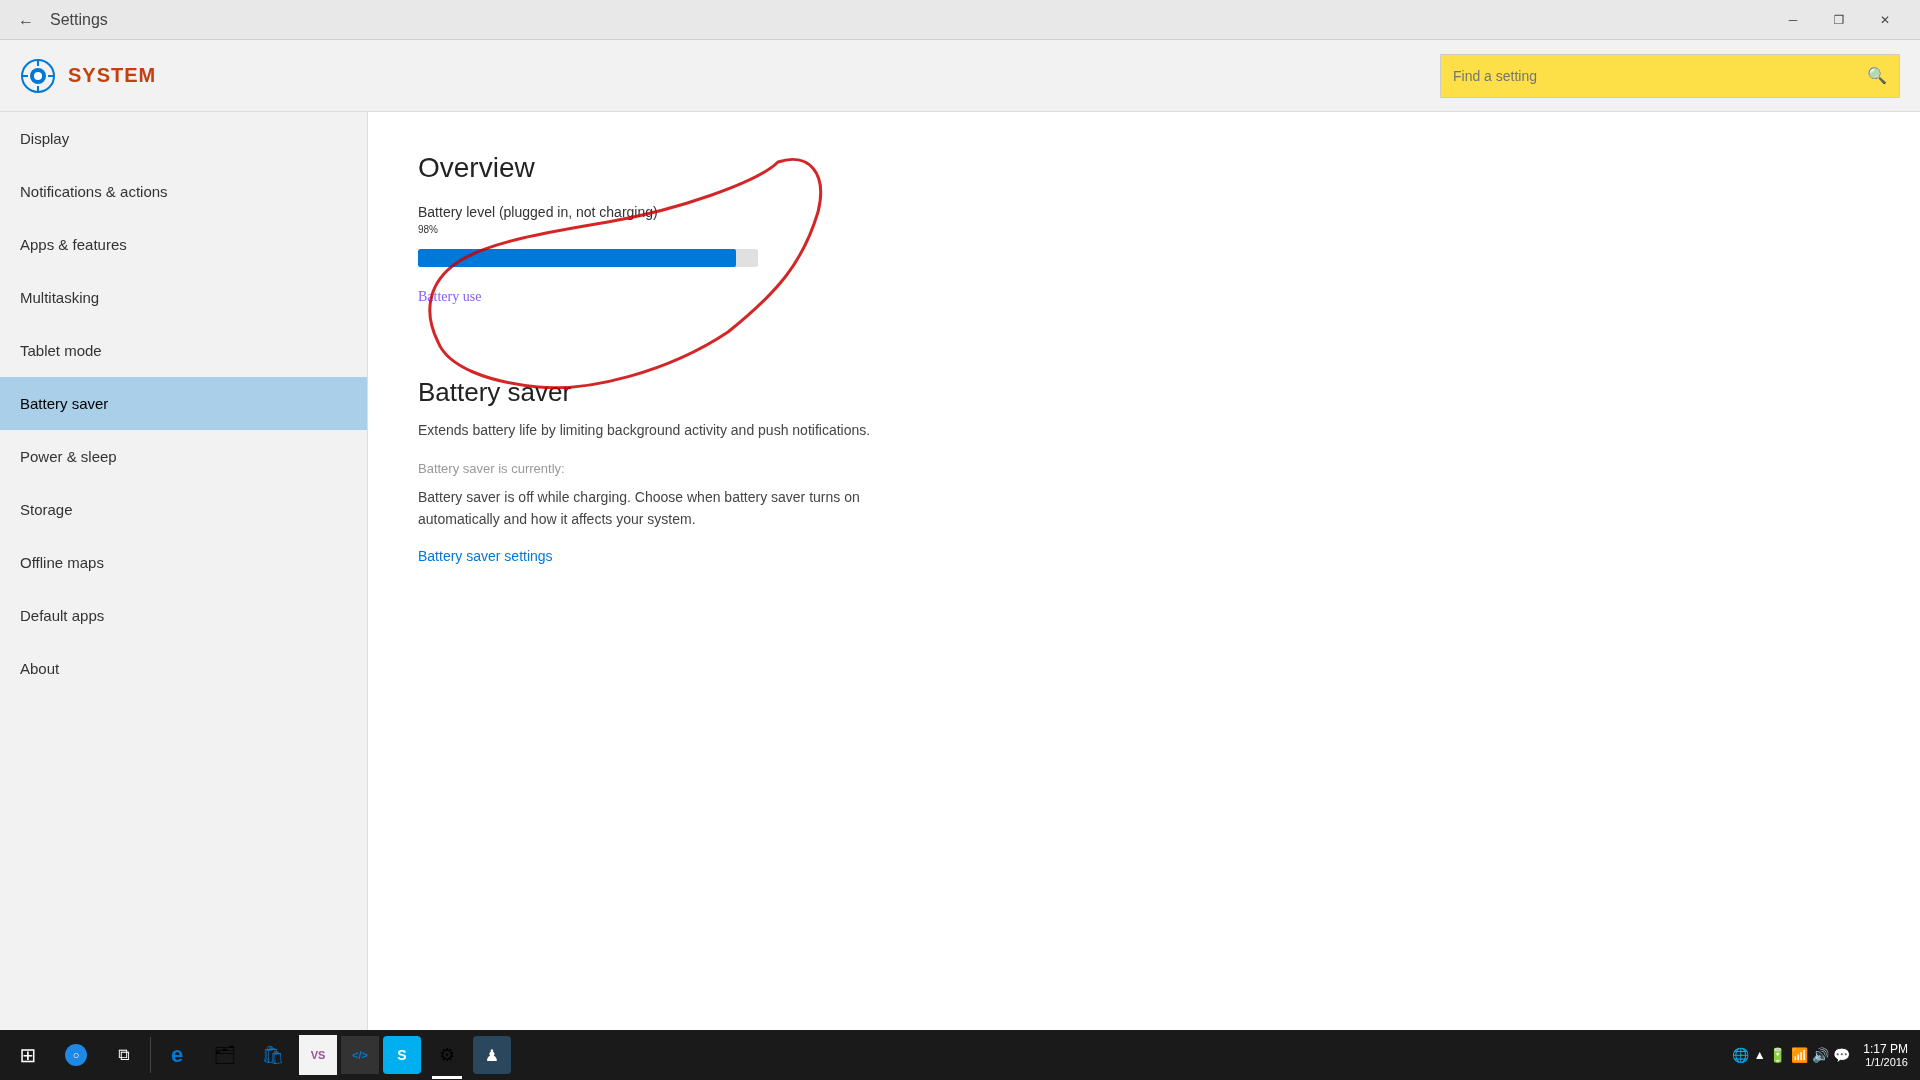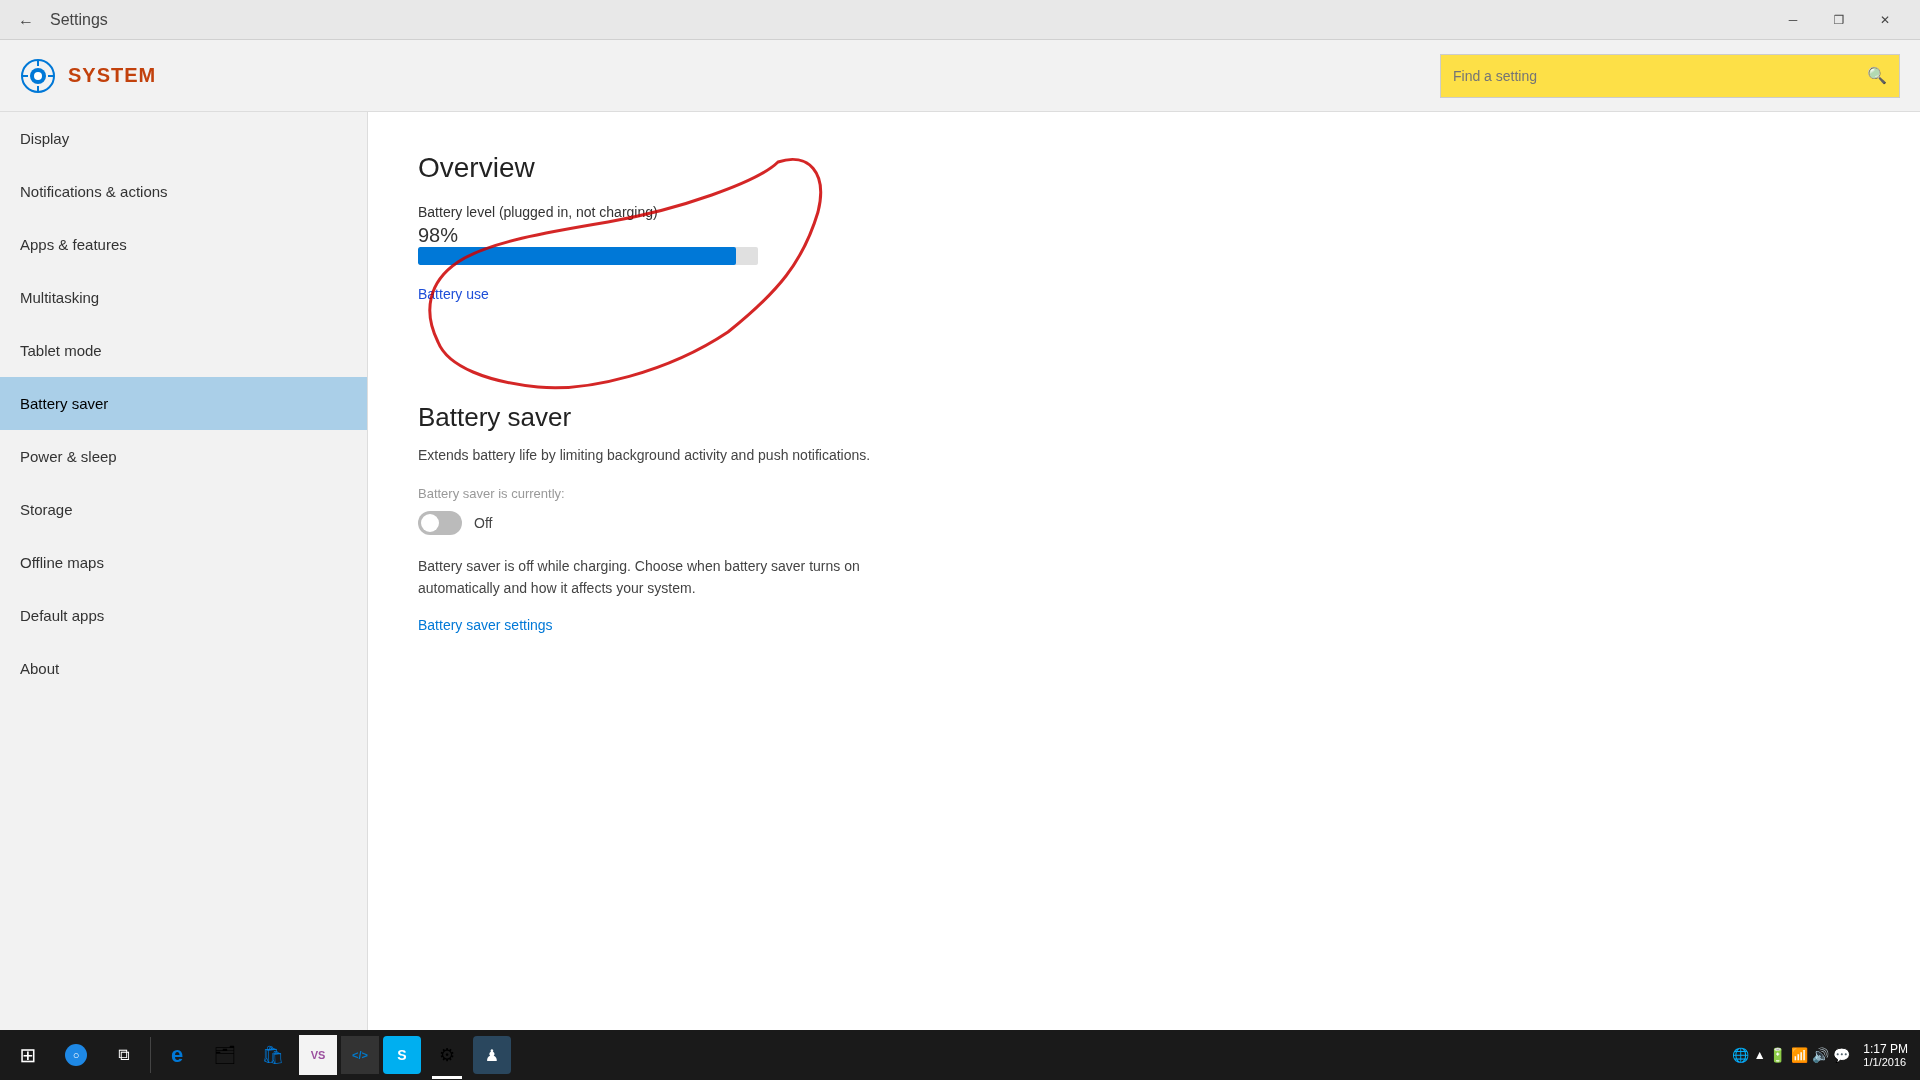--- a/index.html
+++ b/index.html
@@ -113,44 +113,45 @@
       font-weight: 300;
       color: #222;
       margin-bottom: 20px;
     }
     .battery-label {
       font-size: 14px;
       color: #333;
       margin-bottom: 4px;
     }
     .battery-percent {
-      font-size: 20px;
+      font-size: 10px;
       color: #333;
-      margin-bottom: 0;
+      margin-bottom: 14px;
     }
     .battery-bar-bg {
       width: 340px;
       height: 18px;
       background: #e0e0e0;
       border-radius: 2px;
       overflow: hidden;
       margin-bottom: 20px;
     }
     .battery-bar-fill {
       height: 100%;
       background: #0078d7;
       border-radius: 2px;
     }
     .battery-use-link {
       font-size: 14px;
-      color: #1d4ed8;
+      color: #8b5cf6;
       cursor: pointer;
       text-decoration: none;
       display: inline-block;
-      margin-bottom: 60px;
+      margin-bottom: 32px;
+      font-family: Liberation Serif, serif;
     }
 
     
     .section-title2 {
       font-size: 26px;
       font-weight: 300;
       color: #222;
       margin-bottom: 12px;
     }
     .description {
@@ -243,20 +244,21 @@
       margin-left: auto;
       display: flex;
       align-items: center;
       gap: 4px;
       padding-right: 8px;
       color: white;
       font-size: 12px;
     }
     .taskbar-time {
       display: flex; flex-direction: column;
+      align-items: flex-end;
       font-size: 12px;
       color: white;
       margin-left: 8px;
     }
   </style>
 </head>
 <body>
 
 <div class="titlebar">
   <div class="titlebar-back">←</div>
@@ -342,26 +344,20 @@
 
       <a class="battery-use-link">Battery use</a>
     </div>
 
     <div style="margin-top: 30px;">
       <h2 class="section-title2">Battery saver</h2>
       <p class="description">Extends battery life by limiting background activity and push notifications.</p>
 
       <p class="status-label">Battery saver is currently:</p>
 
-      <div class="toggle-row">
-        <div class="toggle">
-          <div class="toggle-knob"></div>
-        </div>
-        <span class="toggle-off-label">Off</span>
-      </div>
 
       <p class="battery-info">Battery saver is off while charging. Choose when battery saver turns on automatically and how it affects your system.</p>
       <a class="battery-settings-link">Battery saver settings</a>
     </div>
 
   </div>
 </div>
 
 <div class="taskbar">
   <div class="taskbar-btn" style="font-size:20px; color:white;">⊞</div>

